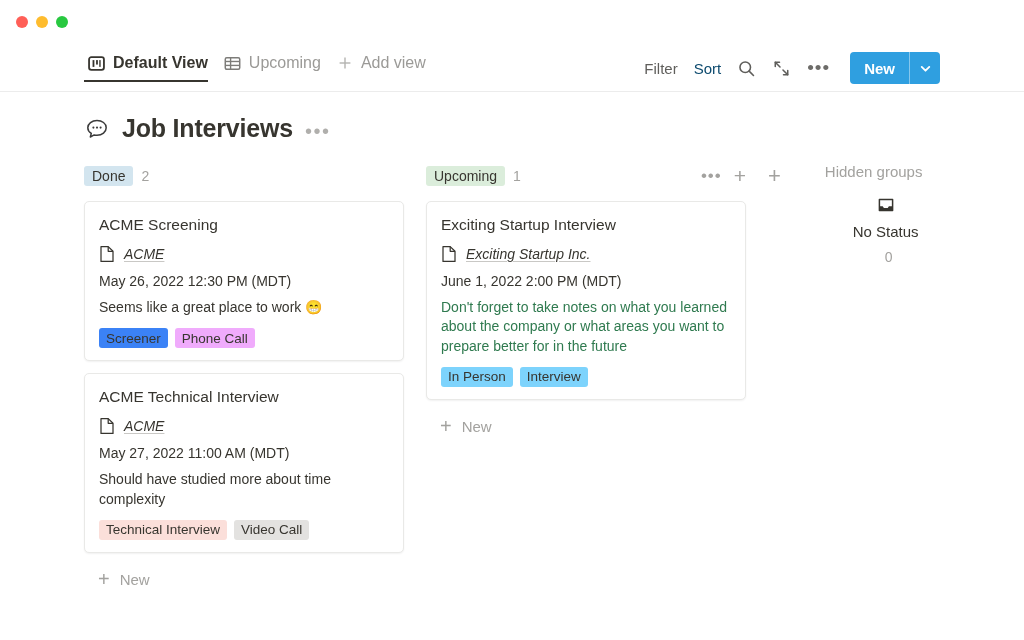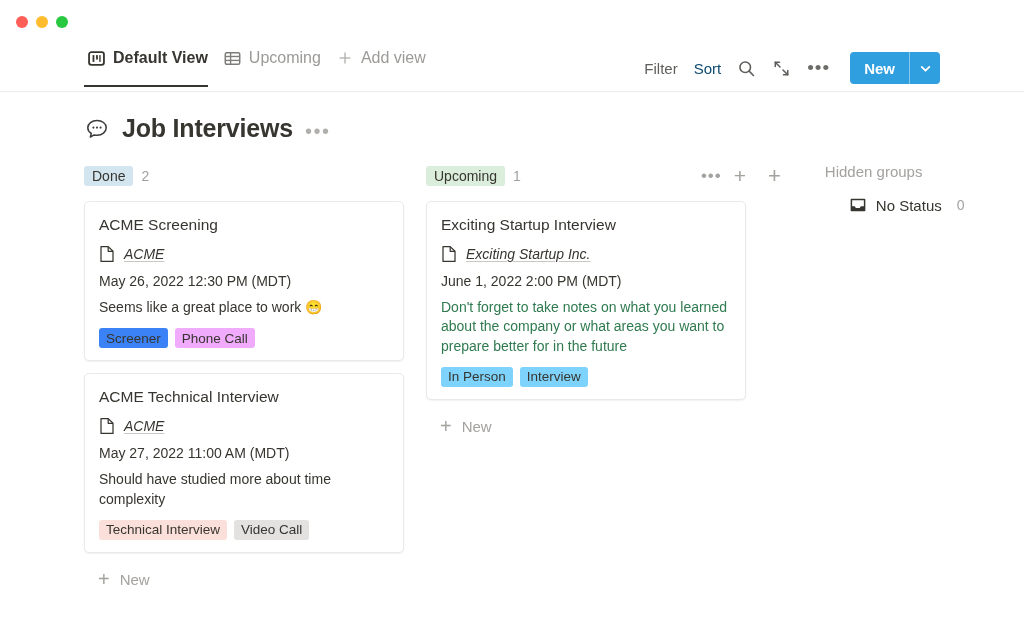--- a/index.html
+++ b/index.html
@@ -30,21 +30,21 @@
     display: flex;
     align-items: flex-end;
     justify-content: space-between;
     padding: 0 84px 0 84px;
     border-bottom: 1px solid #ececec;
     position: relative;
   }
   .views { display: flex; align-items: center; gap: 4px; height: 100%; }
   .view-tab {
     display: flex; align-items: center; gap: 8px;
-    padding: 0 8px 19px 4px;
+    padding: 0 8px 9px 4px;
     font-size: 16px;
     color: #37352f;
     cursor: pointer;
     position: relative;
   }
   .view-tab.active { font-weight: 700; }
   .view-tab.active::after {
     content: ""; position: absolute;
     left: 0; right: 8px; bottom: -1px;
     height: 2.5px; background: #37352f;
@@ -146,21 +146,21 @@
   
   .col-add {
     flex: 0 0 auto; padding-top: 2px;
     color: #a3a29f; font-size: 22px; font-weight: 300;
     cursor: pointer; line-height: 22px;
   }
 
   
   .hidden-groups { padding-top: 0px; margin-left: 22px; }
   .hidden-title { font-size: 15px; color: #a3a29f; margin-bottom: 16px; white-space: nowrap; }
-  .hidden-item { display: flex; align-items: center; gap: 9px; padding-left: 24px; }
+  .hidden-item { display: flex; align-items: center; gap: 9px; padding-left: 24px; flex-direction: column; }
   .hidden-label { font-size: 15px; color: #37352f; }
   .hidden-count { font-size: 14px; color: #a3a29f; margin-left: 6px; }
 
   svg { display: block; }
 </style>
 </head>
 <body>
 
 <div class="window-chrome">
   <div class="traffic-lights">

